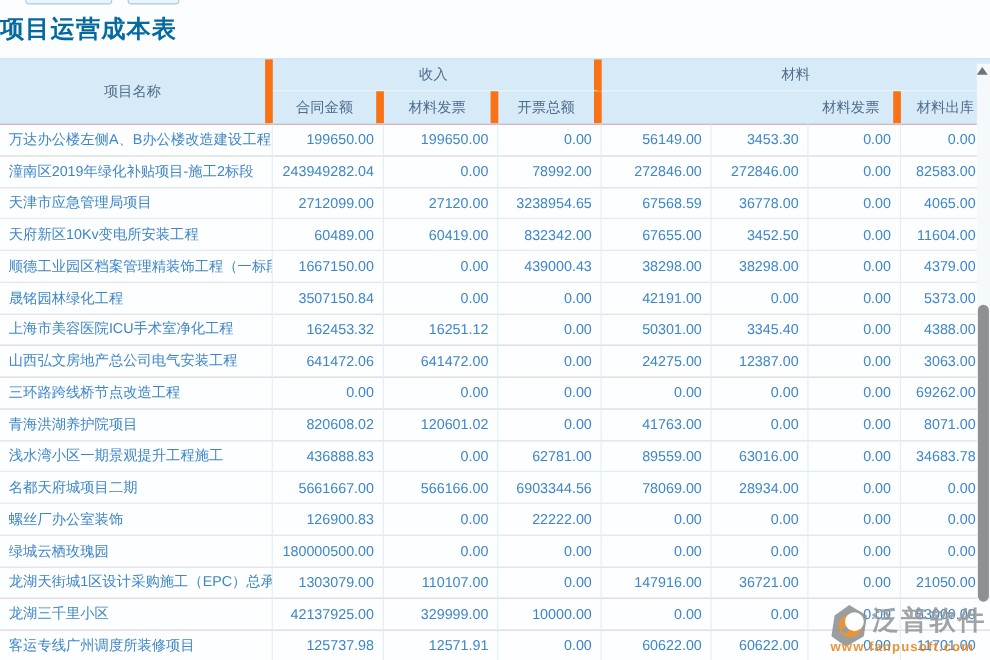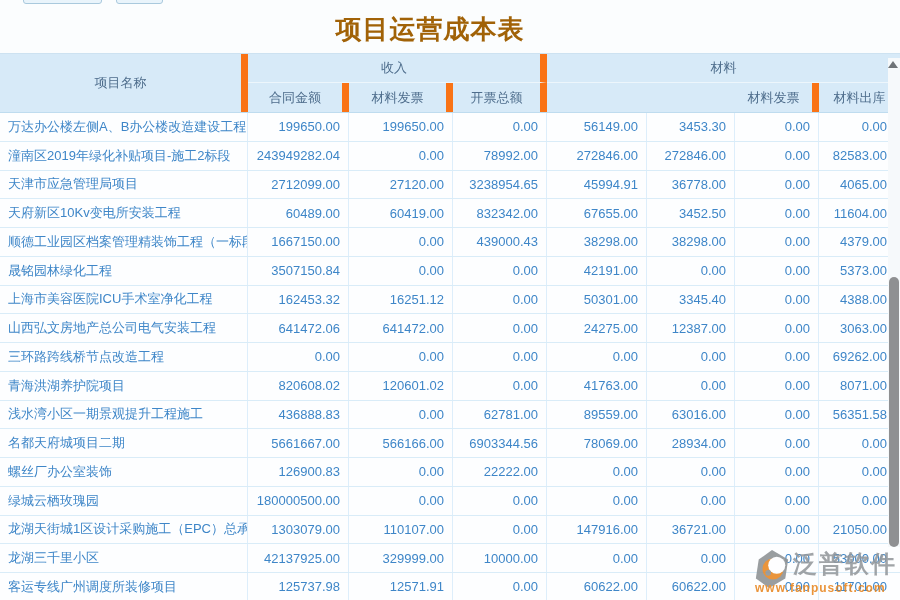--- a/index.html
+++ b/index.html
@@ -12,21 +12,21 @@
   
   .partial-btn{
     position:absolute; top:-10px; height:14px;
     background:#e9f4fb; border:1px solid #a9c9dd; border-radius:3px;
   }
   .pb1{ left:23px; width:79px; }
   .pb2{ left:116px; width:47px; }
 
   .title{
     position:absolute; top:12px; left:0; width:860px;
-    text-align:center; font-size:26px; font-weight:bold; color:#a16207;
+    font-size:22px; font-weight:bold; color:#0369a1;
     letter-spacing:1px;
   }
 
   .grid{ position:absolute; top:53px; left:0; width:900px; height:547px; }
 
   .thead{
     display:grid;
     grid-template-columns:248px 101px 104px 94px 100px 88px 84px 1fr;
     grid-template-rows:29px 29px;
     width:900px;
@@ -131,21 +131,21 @@
         <div class="td num">272846.00</div>
         <div class="td num">272846.00</div>
         <div class="td num">0.00</div>
         <div class="td num last">82583.00</div>
       </div>
       <div class="tr">
         <div class="td name">天津市应急管理局项目</div>
         <div class="td num">2712099.00</div>
         <div class="td num">27120.00</div>
         <div class="td num">3238954.65</div>
-        <div class="td num">45994.91</div>
+        <div class="td num">67568.59</div>
         <div class="td num">36778.00</div>
         <div class="td num">0.00</div>
         <div class="td num last">4065.00</div>
       </div>
       <div class="tr">
         <div class="td name">天府新区10Kv变电所安装工程</div>
         <div class="td num">60489.00</div>
         <div class="td num">60419.00</div>
         <div class="td num">832342.00</div>
         <div class="td num">67655.00</div>
@@ -214,21 +214,21 @@
         <div class="td num last">8071.00</div>
       </div>
       <div class="tr">
         <div class="td name">浅水湾小区一期景观提升工程施工</div>
         <div class="td num">436888.83</div>
         <div class="td num">0.00</div>
         <div class="td num">62781.00</div>
         <div class="td num">89559.00</div>
         <div class="td num">63016.00</div>
         <div class="td num">0.00</div>
-        <div class="td num last">56351.58</div>
+        <div class="td num last">34683.78</div>
       </div>
       <div class="tr">
         <div class="td name">名都天府城项目二期</div>
         <div class="td num">5661667.00</div>
         <div class="td num">566166.00</div>
         <div class="td num">6903344.56</div>
         <div class="td num">78069.00</div>
         <div class="td num">28934.00</div>
         <div class="td num">0.00</div>
         <div class="td num last">0.00</div>

